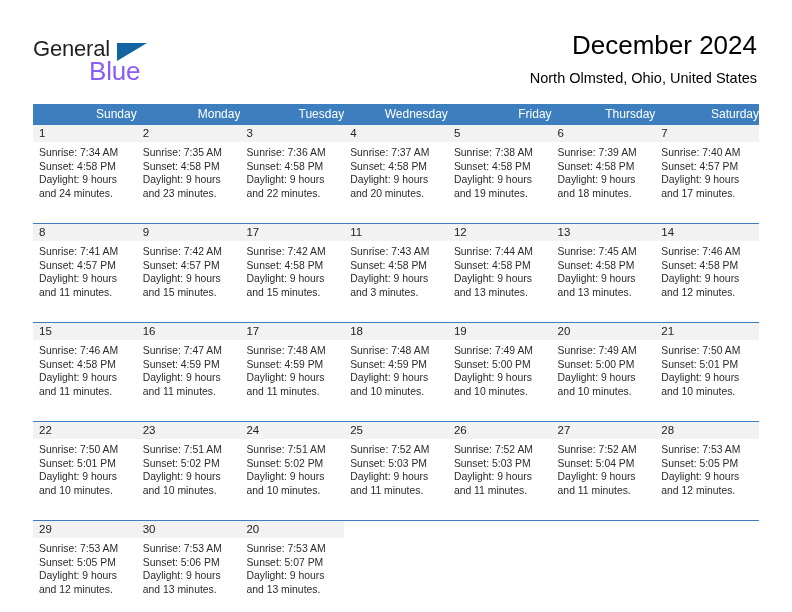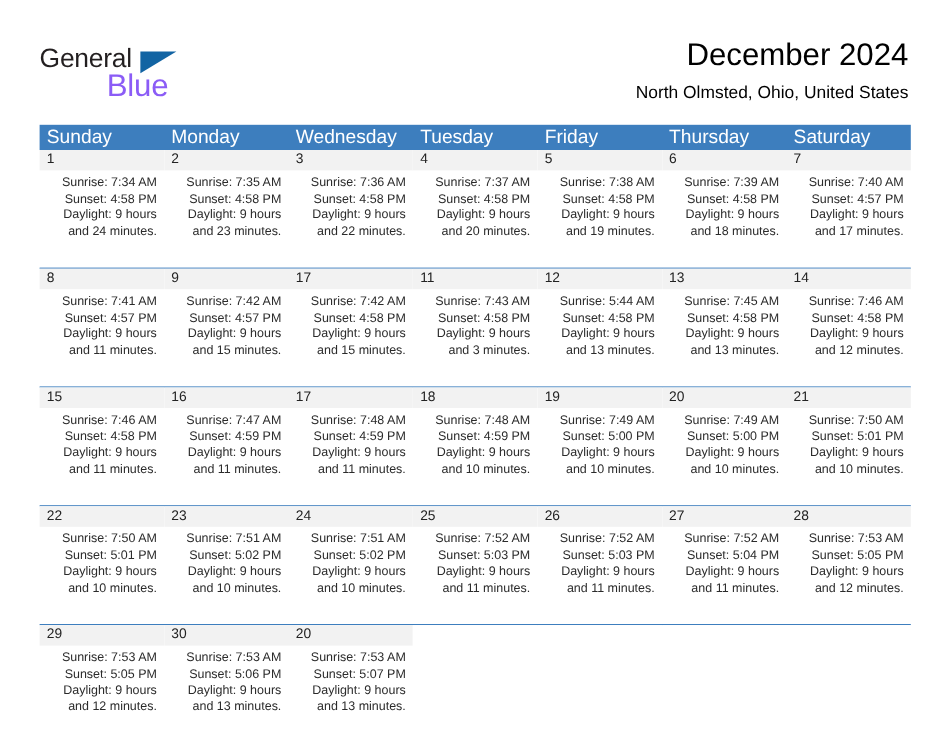--- a/index.html
+++ b/index.html
@@ -96,26 +96,27 @@
   }
   .cal-head {
     display: flex;
     width: 100%;
     background: #3d7ebe;
     height: 21px;
   }
   .cal-head .hcell {
     flex: 1 1 0;
     color: #ffffff;
-    font-size: 16px;
+    font-size: 12px;
     line-height: 21px;
     padding-left: 6px;
     box-sizing: border-box;
     white-space: nowrap;
     overflow: hidden;
+    text-align: right;
   }
 
   .week {
     width: 100%;
     border-top: 1px solid #3d7ebe;
     box-sizing: border-box;
   }
   .week:first-of-type {
     border-top: none;
   }
@@ -142,21 +143,20 @@
     box-sizing: border-box;
   }
   .daycell.empty .daynum {
     background: #ffffff;
   }
   .dayinfo {
     padding: 4px 6px 6px 6px;
     font-size: 10.4px;
     line-height: 13.5px;
     color: #2b2b2b;
-    text-align: right;
   }
   .dayinfo div {
     white-space: nowrap;
   }
   .week-spacer {
     height: 17px;
   }
 </style>
 </head>
 <body>
@@ -176,22 +176,22 @@
       <div class="cal-subtitle">North Olmsted, Ohio, United States</div>
     </div>
 
   </div>
 
   <div class="calendar">
 
     <div class="cal-head">
       <div class="hcell">Sunday</div>
       <div class="hcell">Monday</div>
+      <div class="hcell">Tuesday</div>
       <div class="hcell">Wednesday</div>
-      <div class="hcell">Tuesday</div>
       <div class="hcell">Friday</div>
       <div class="hcell">Thursday</div>
       <div class="hcell">Saturday</div>
     </div>
 
     <div id="weeks-container">
         <div class="week">
           <div class="week-inner">
             <div class="daycell">
               <div class="daynum">1</div>
@@ -293,21 +293,21 @@
               <div class="dayinfo">
                 <div>Sunrise: 7:43 AM</div>
                 <div>Sunset: 4:58 PM</div>
                 <div>Daylight: 9 hours</div>
                 <div>and 3 minutes.</div>
               </div>
             </div>
             <div class="daycell">
               <div class="daynum">12</div>
               <div class="dayinfo">
-                <div>Sunrise: 5:44 AM</div>
+                <div>Sunrise: 7:44 AM</div>
                 <div>Sunset: 4:58 PM</div>
                 <div>Daylight: 9 hours</div>
                 <div>and 13 minutes.</div>
               </div>
             </div>
             <div class="daycell">
               <div class="daynum">13</div>
               <div class="dayinfo">
                 <div>Sunrise: 7:45 AM</div>
                 <div>Sunset: 4:58 PM</div>

